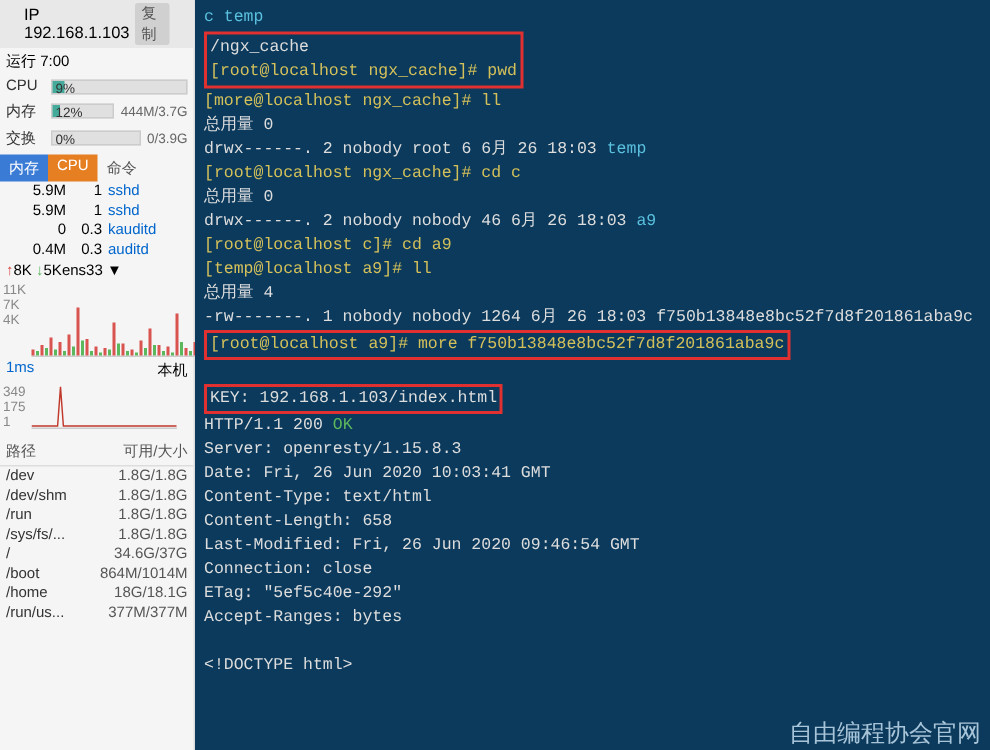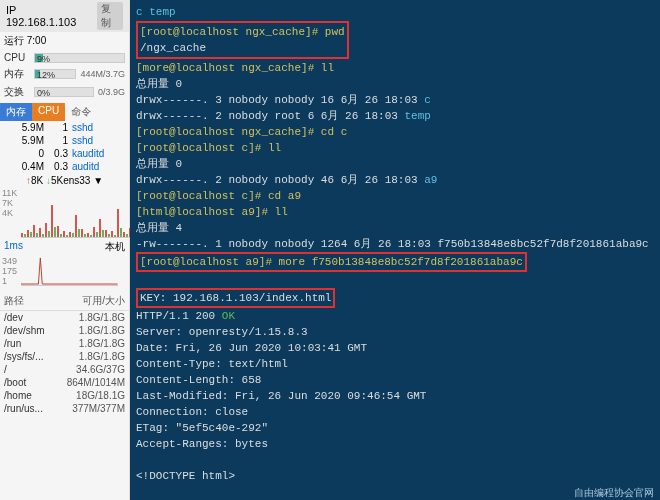--- a/index.html
+++ b/index.html
@@ -14,24 +14,24 @@
 }
 .sidebar {
   width: 130px;
   background: #f5f5f5;
   border-right: 1px solid #ddd;
   display: flex;
   flex-direction: column;
 }
 .hdr {
   background: #e8e8e8;
-  padding: 2px 6px;
+  padding: 2px 16px;
   display: flex;
   align-items: center;
-  gap: 16px;
+  gap: 4px;
 }
 .copy-btn {
   background: #d0d0d0;
   font-size: 10px;
   padding: 0 4px;
   border-radius: 2px;
   color: #555;
 }
 .metric-row {
   display: flex;
@@ -77,21 +77,21 @@
 }
 .proc-row {
   display: flex;
   padding: 1px 4px;
 }
 .proc-row > span:nth-child(1) { width: 40px; text-align: right; }
 .proc-row > span:nth-child(2) { width: 28px; text-align: right; padding-right: 4px; }
 .proc-row > span:nth-child(3) { flex: 1; color: #0066cc; }
 .net-hdr {
   display: flex;
-  justify-content: center;
+  justify-content: flex-start;
   padding: 2px 4px;
   font-size: 10px;
 }
 .arrow-up { color: #d9534f; }
 .arrow-dn { color: #5cb85c; }
 .chart {
   height: 50px;
   margin: 0 4px;
   border-bottom: 1px solid #ccc;
   display: flex;
@@ -162,21 +162,21 @@
   padding: 1px 2px;
   margin: 1px 0;
   display: block;
   width: fit-content;
 }
 .watermark {
   position: absolute;
   right: 6px;
   bottom: 0px;
   color: #a8c4d8;
-  font-size: 10px;
+  font-size: 16px;
   font-family: "Microsoft YaHei", sans-serif;
 }
 </style>
 </head>
 <body>
 
 <div class="sidebar">
   <div class="hdr">
     <span>IP 192.168.1.103</span>
     <span class="copy-btn">复制</span>
@@ -384,33 +384,31 @@
     <div class="disk-row">
         <span>/run/us...</span>
         <span>377M/377M</span>
       </div>
   </div>
 </div>
 
 <div class="terminal">
   <div class="line"><span class="c-cyan">c</span><span class="c-cyan">  temp</span></div>
   <div class="redbox-block">
+    <div class="line">/ngx_cache</div>
     <div class="line"><span class="c-yel">[root@localhost ngx_cache]# pwd</span></div>
-    <div class="line">/ngx_cache</div>
   </div>
   <div class="line c-yel">[more@localhost ngx_cache]# ll</div>
   <div class="line">总用量 0</div>
-  <div class="line"><span>drwx------. 3 nobody nobody 16 6月  26 18:03 </span><span class="c-cyan">c</span></div>
   <div class="line"><span>drwx------. 2 nobody root    6 6月  26 18:03 </span><span class="c-cyan">temp</span></div>
   <div class="line c-yel">[root@localhost ngx_cache]# cd c</div>
-  <div class="line c-yel">[root@localhost c]# ll</div>
   <div class="line">总用量 0</div>
   <div class="line"><span>drwx------. 2 nobody nobody 46 6月  26 18:03 </span><span class="c-cyan">a9</span></div>
   <div class="line c-yel">[root@localhost c]# cd a9</div>
-  <div class="line c-yel">[html@localhost a9]# ll</div>
+  <div class="line c-yel">[temp@localhost a9]# ll</div>
   <div class="line">总用量 4</div>
   <div class="line">-rw-------. 1 nobody nobody 1264 6月  26 18:03 f750b13848e8bc52f7d8f201861aba9c</div>
   <div class="line"><span class="redbox c-yel">[root@localhost a9]# more f750b13848e8bc52f7d8f201861aba9c</span></div>
   <div class="line">&nbsp;</div>
   <div class="line"><span class="redbox">KEY: 192.168.1.103/index.html</span></div>
   <div class="line"><span>HTTP/1.1 200 </span><span class="c-grn">OK</span></div>
   <div class="line">Server: openresty/1.15.8.3</div>
   <div class="line">Date: Fri, 26 Jun 2020 10:03:41 GMT</div>
   <div class="line">Content-Type: text/html</div>
   <div class="line">Content-Length: 658</div>

